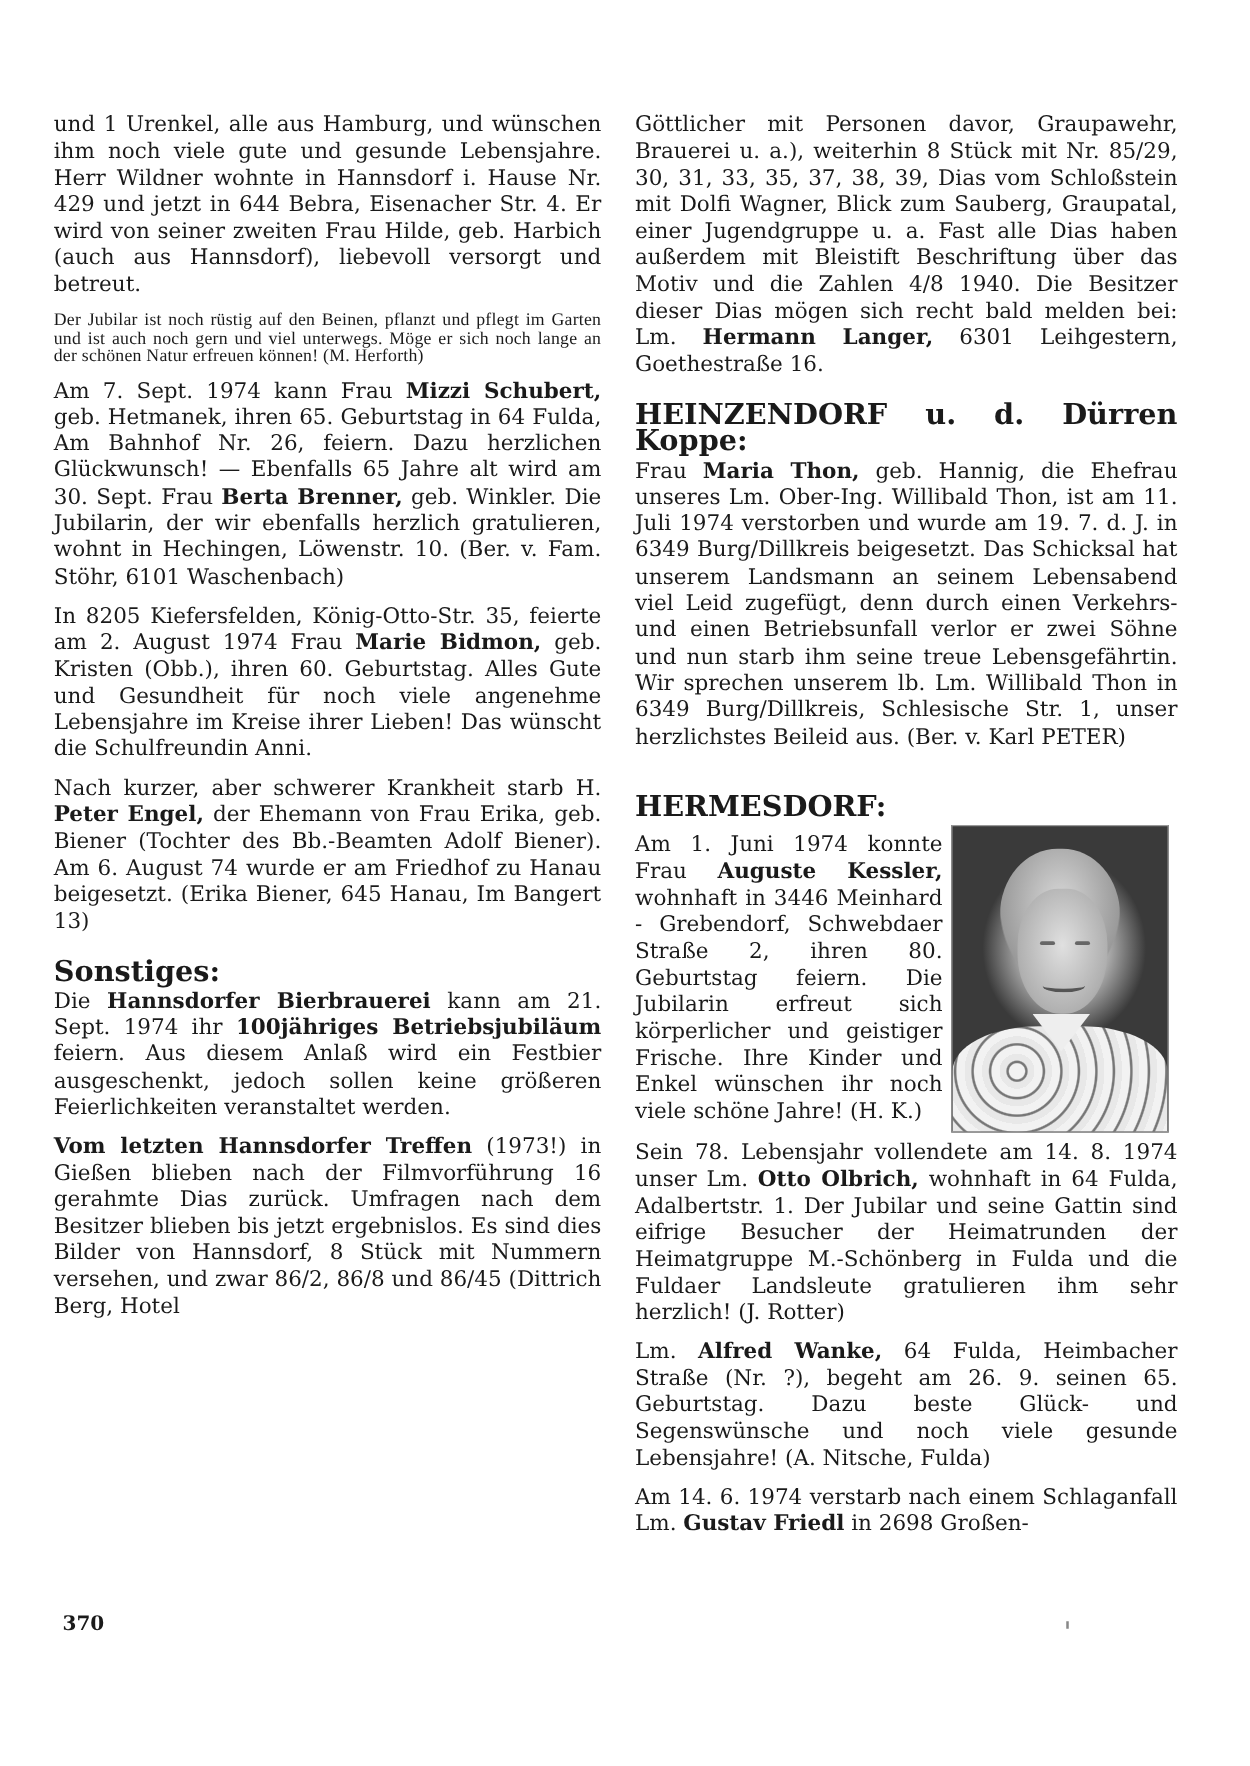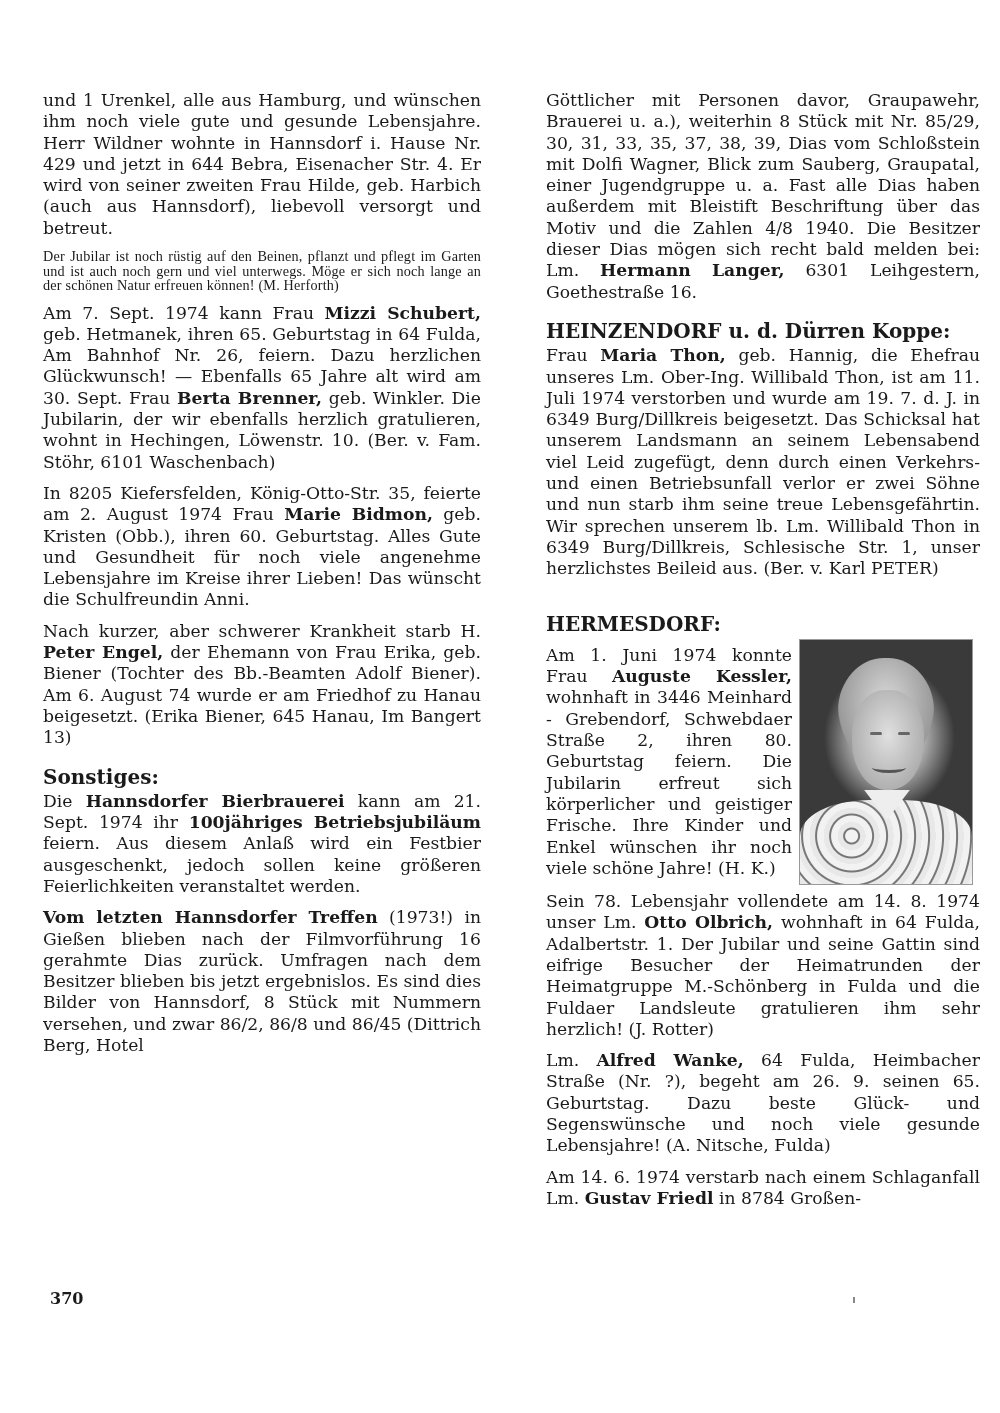--- a/index.html
+++ b/index.html
@@ -1,22 +1,22 @@
 <!DOCTYPE html>
 <html><head>
   <meta charset="utf-8">
   <style>
     html, body { margin: 0; padding: 0; background: #ffffff; }
     body { width: 1000px; height: 1413px; position: relative; overflow: hidden; color: #1a1a1a; }
     .col { position: absolute; top: 90px; width: 438px; font-family: "DejaVu Serif", "Liberation Serif", serif; font-size: 17.2px; line-height: 21.3px; text-align: justify; }
     .col-left { left: 43px; }
-    .col-right { left: 546px; width: 434px; }
+    .col-right { left: 508px; width: 434px; }
     p { margin: 0 0 10px 0; }
     .small { font-family: "Liberation Serif", "DejaVu Serif", serif; font-size: 14.2px; line-height: 14.5px; margin-bottom: 10px; letter-spacing: 0.2px; }
-    .heading { font-weight: bold; margin: 12px 0 3px 0; font-size: 20px; }
+    .heading { font-weight: bold; margin: 12px 0 3px 0; font-size: 23px; }
     b { font-weight: bold; }
     .page-number { position: absolute; left: 50px; top: 1289px; font-family: "DejaVu Serif", serif; font-weight: bold; font-size: 16px; }
     .photo-block { position: relative; }
     .photo-text { width: 246px; text-align: justify; }
     .photo { position: absolute; left: 253px; top: -6px; width: 172px; height: 244px; border: 1px solid #999; overflow: hidden;
       background: radial-gradient(ellipse 38% 30% at 52% 40%, #cfcfcf 0%, #a9a9a9 55%, #3a3a3a 100%), #2f2f2f; }
     .photo .hair { position: absolute; left: 38px; top: 18px; width: 96px; height: 110px; border-radius: 48% 48% 40% 40%; background: radial-gradient(ellipse at 50% 40%, #d8d8d8, #9a9a9a 70%, transparent 72%); }
     .photo .face { position: absolute; left: 52px; top: 50px; width: 72px; height: 100px; border-radius: 45% 45% 48% 48%; background: radial-gradient(ellipse at 50% 45%, #e0e0e0, #b0b0b0 70%, #8a8a8a); }
     .photo .smile { position: absolute; left: 72px; top: 122px; width: 34px; height: 8px; border-bottom: 3px solid #555; border-radius: 0 0 50% 50%; }
     .photo .eye { position: absolute; top: 92px; width: 12px; height: 3px; background: #666; border-radius: 2px; }
@@ -52,17 +52,17 @@
       <div class="face"></div>
       <div class="eye l"></div>
       <div class="eye r"></div>
       <div class="smile"></div>
       <div class="blouse"></div>
       <div class="collar"></div>
     </div>
   </div>
   <p lang="de" style="hyphens:auto; margin-top:12px;"><span>Sein 78. Lebensjahr vollendete am 14. 8. 1974 unser Lm. </span><b>Otto Olbrich,</b><span> wohnhaft in 64 Fulda, Adalbertstr. 1. Der Jubilar und seine Gattin sind eifrige Besucher der Heimatrunden der Heimatgruppe M.-Schönberg in Fulda und die Fuldaer Landsleute gratulieren ihm sehr herzlich! (J. Rotter)</span></p>
   <p lang="de" style="hyphens:auto;"><span>Lm. </span><b>Alfred Wanke,</b><span> 64 Fulda, Heimbacher Straße (Nr. ?), begeht am 26. 9. seinen 65. Geburtstag. Dazu beste Glück- und Segenswünsche und noch viele gesunde Lebensjahre! (A. Nitsche, Fulda)</span></p>
-  <p lang="de" style="hyphens:auto;"><span>Am 14. 6. 1974 verstarb nach einem Schlaganfall Lm. </span><b>Gustav Friedl</b><span> in 8784 Großen-</span></p>
+  <p lang="de" style="hyphens:auto;"><span>Am 14. 6. 1974 verstarb nach einem Schlaganfall Lm. </span><b>Gustav Friedl</b><span> in 2698 Großen-</span></p>
 </div>
 
 <div class="page-number">370</div>
 <div class="speck" style="left:853px; top:1297px;"></div>
 
 </body></html>

